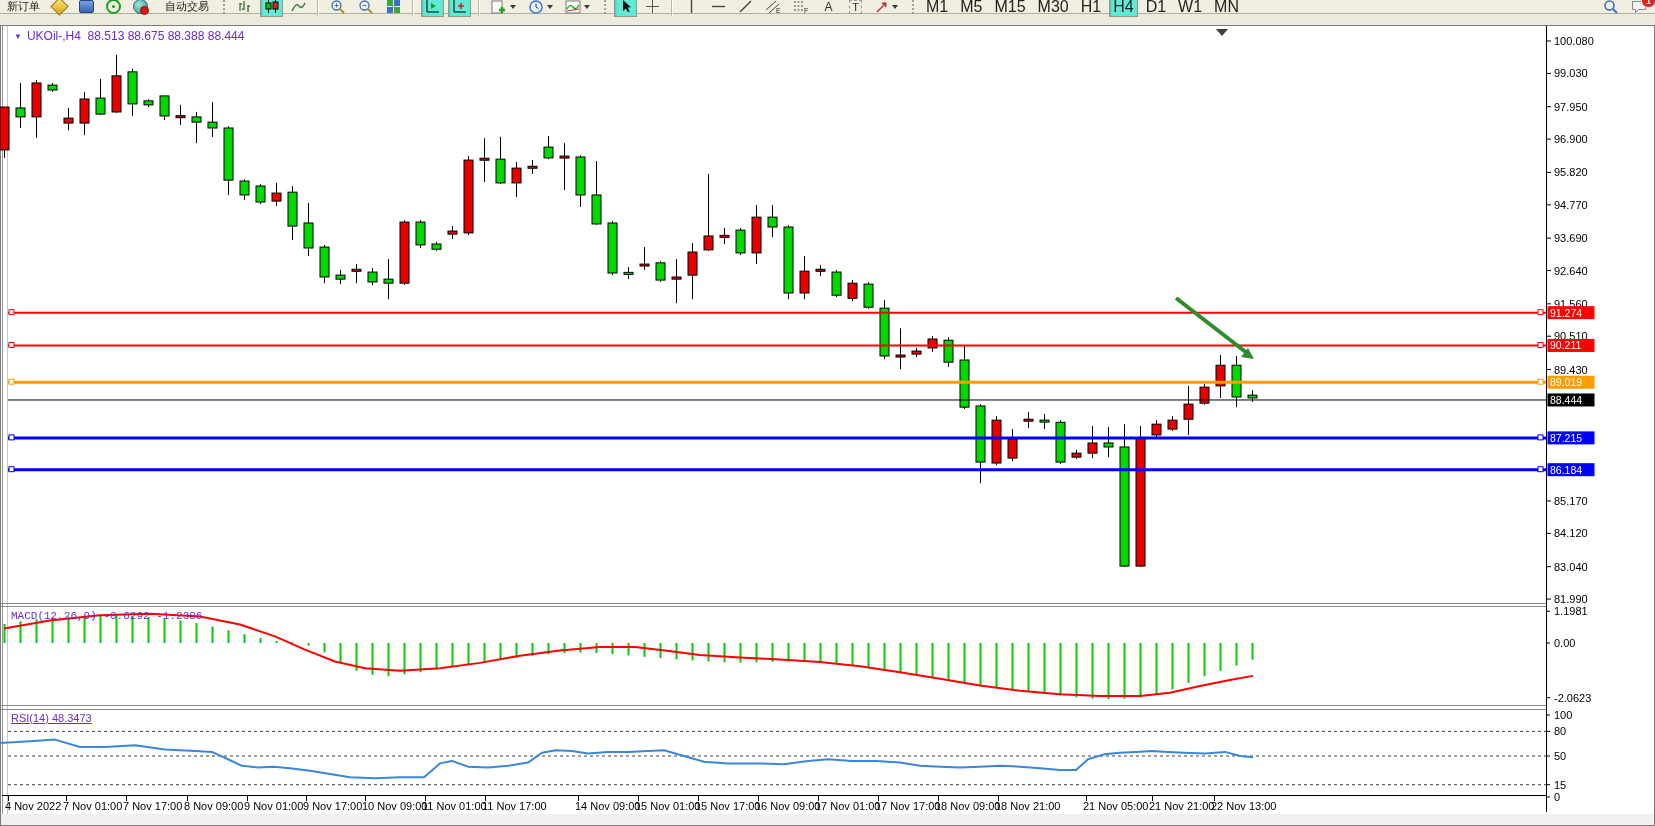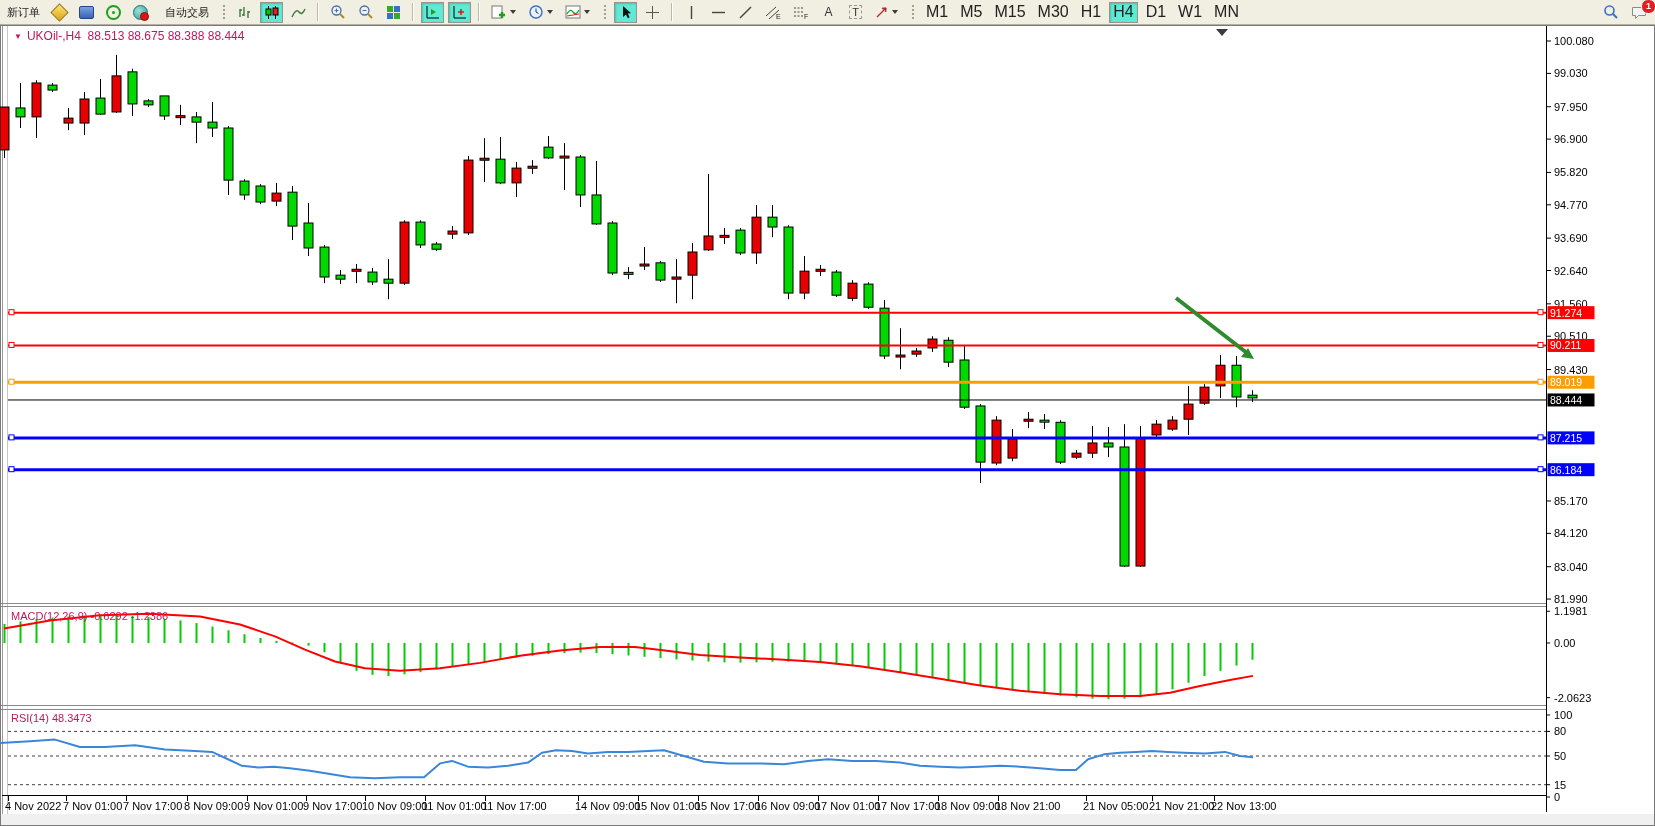--- a/index.html
+++ b/index.html
@@ -1,18 +1,18 @@
 <!DOCTYPE html>
 <html><head>
 <meta charset="utf-8">
 <style>
   html,body{margin:0;padding:0;font-family:"Liberation Sans",sans-serif;background:#d4d0c8;}
   .app{position:relative;width:1655px;height:826px;background:#ece9dd;overflow:hidden;}
   
-  .toolbar{position:absolute;left:0;top:0;width:1655px;height:25px;background:#f1eee2;
+  .toolbar{position:absolute;left:0;top:0;width:1655px;height:14px;background:#f1eee2;
            border-bottom:1px solid #b4b0a0;display:flex;align-items:center;padding:0 3px;
            box-sizing:border-box;gap:4px;z-index:5;}
   .tbtn{height:21px;min-width:23px;display:flex;align-items:center;justify-content:center;
         background:transparent;border:1px solid transparent;font-size:11px;color:#1a1a1a;
         padding:0 3px;box-sizing:border-box;white-space:nowrap;}
   .tbtn.pressed{border:1px solid #989486;background:#5eead4;box-shadow:inset 1px 1px 2px rgba(0,0,0,.18);text-align:right;}
   .tbtn .lbl{margin-left:17px;}
   .vsep{width:1px;height:18px;background:#bcb8a8;border-right:1px solid #ffffff;margin:0 3px;}
   .grip{width:4px;height:18px;margin:0 4px;background-image:radial-gradient(#a59f8e 1px,transparent 1.1px);
         background-size:4px 4px;background-position:1px 1px;}
@@ -27,25 +27,25 @@
   .rings i{width:3px;height:3px;background:#1ca01c;border-radius:50%;}
   .globe{position:relative;width:13px;height:13px;border-radius:50%;border:1px solid #1f6f6f;
          background:radial-gradient(circle at 35% 35%,#9fe0da,#2e9a94);}
   .globe i{position:absolute;right:-2px;bottom:-2px;width:7px;height:7px;background:#e01414;border:1px solid #8d0d0d;border-radius:50%;}
   .chatwrap{position:relative;}
   .badge{position:absolute;top:-4px;right:-5px;min-width:13px;height:13px;border-radius:7px;background:#e02020;
          color:#fff;font-size:9px;font-weight:bold;display:flex;align-items:center;justify-content:center;border:1px solid #fff;}
   
   .chart-window{position:absolute;left:0;top:25px;width:1655px;height:801px;background:#fff;}
   #chart-svg{position:absolute;left:0;top:0;font-family:"Liberation Sans",sans-serif;}
-  .overlay-label{position:absolute;font-size:11px;color:#be185d;white-space:pre;z-index:3;}
+  .overlay-label{position:absolute;font-size:11px;color:#6d28d9;white-space:pre;z-index:3;}
   .chart-title{left:14px;top:4px;font-size:12px;}
   .chart-title .tri{font-size:8px;vertical-align:1px;margin-right:5px;}
-  .macd-label{left:11px;top:585px;}
-  .rsi-label{left:11px;top:687px;}
+  .macd-label{left:11px;top:585px;font-family:Liberation Mono, monospace;}
+  .rsi-label{left:11px;top:687px;text-decoration:underline;}
 </style>
 </head>
 <body>
 
 <div class="app">
 
   <div class="toolbar">
     <div class="tbtn">
         <span>新订单</span>
       </div>

